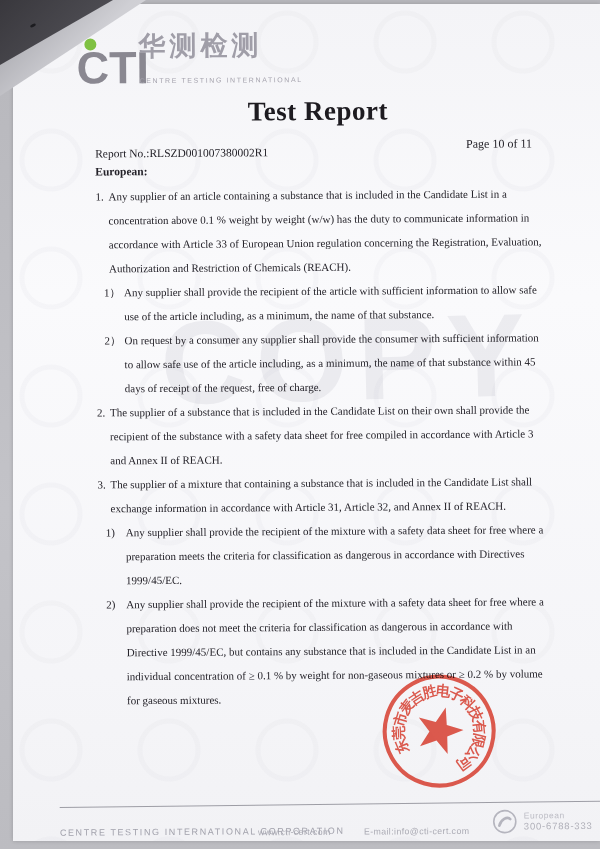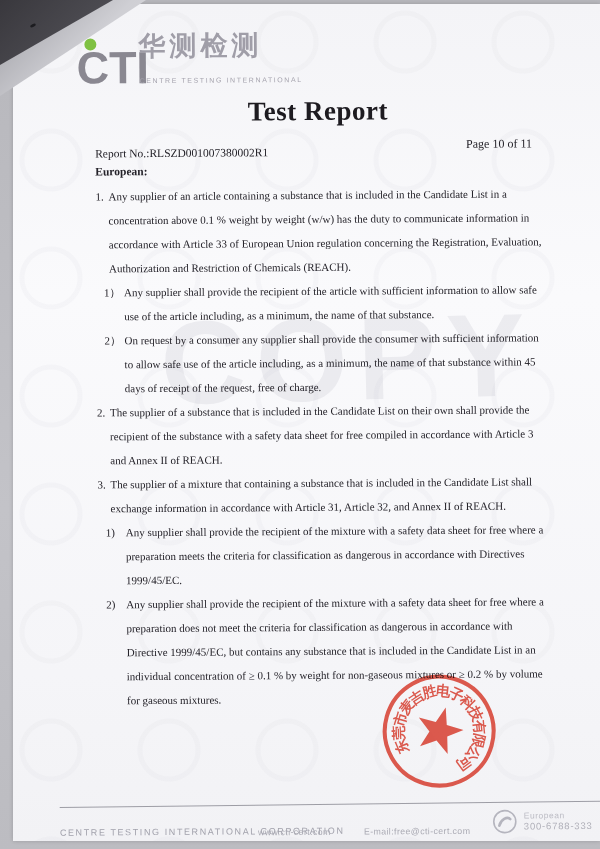--- a/index.html
+++ b/index.html
@@ -146,21 +146,21 @@
               <text x="60" y="25" text-anchor="middle" transform="rotate(88.61538461538464 60 60)" fill="#d84b3e">限</text>
               <text x="60" y="25" text-anchor="middle" transform="rotate(108.30769230769232 60 60)" fill="#d84b3e">公</text>
               <text x="60" y="25" text-anchor="middle" transform="rotate(128 60 60)" fill="#d84b3e">司</text>
             </g>
         </svg>
       </div>
 
       <div class="f-line"></div>
       <div class="f-text f-company">CENTRE TESTING INTERNATIONAL CORPORATION</div>
       <div class="f-text f-www">www.cti-cert.com</div>
-      <div class="f-text f-email">E-mail:free@cti-cert.com</div>
+      <div class="f-text f-email">E-mail:info@cti-cert.com</div>
       <div class="f-phone">
         <svg viewBox="0 0 26 26">
           <circle cx="13" cy="13" r="11" fill="none" stroke="#b5b5be" stroke-width="1.6"></circle>
           <path d="M7.5,17 C9,10.5 15.5,7.5 18.5,10.5" fill="none" stroke="#b5b5be" stroke-width="2.6" stroke-linecap="round"></path>
         </svg>
       </div>
       <div class="f-text f-hl">European</div>
       <div class="f-text f-hn">300-6788-333</div>
 
     </div>

